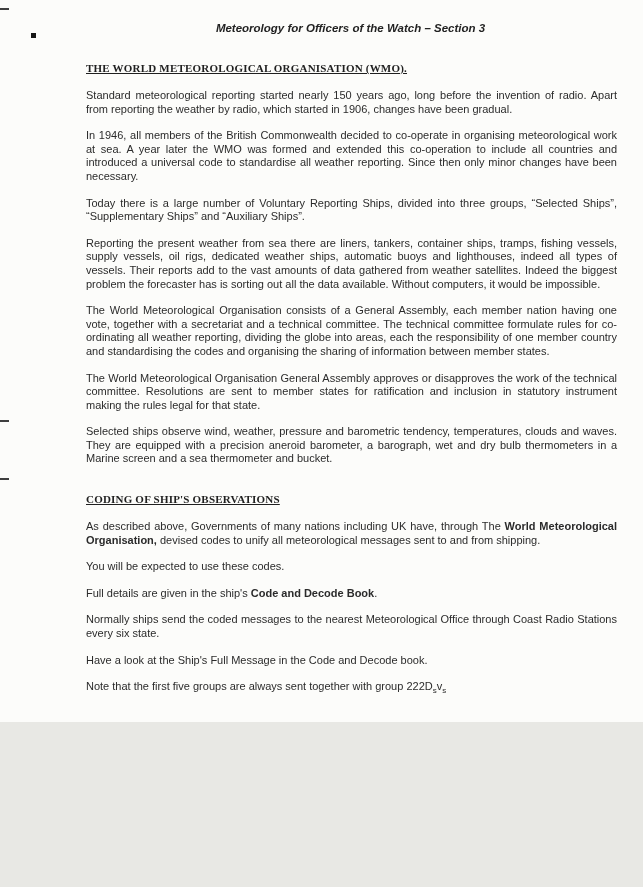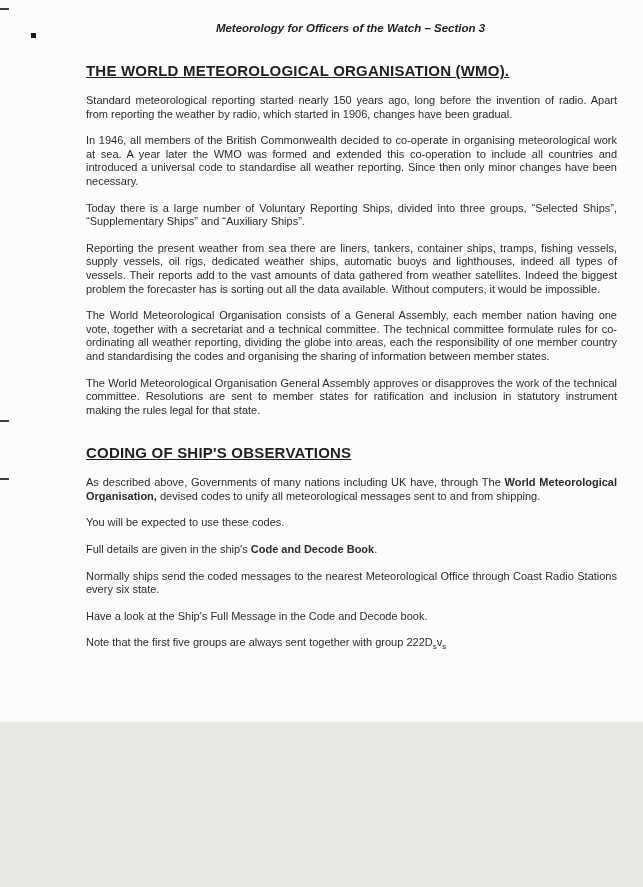--- a/index.html
+++ b/index.html
@@ -18,26 +18,27 @@
     text-align:center;
     font-weight:bold;
     font-style:italic;
     font-size:11.5px;
     color:#222;
   }
   .content{
     margin:28px 55px 0 57px;
   }
   h2.section-title{
-    font-size:15px;
+    font-size:11px;
     font-weight:bold;
     text-decoration:underline;
     letter-spacing:.2px;
     margin:0 0 15px 0;
     color:#1f1f1f;
+    font-family:Liberation Serif, serif;
   }
   h2.section-title.second{
     margin-top:27px;
   }
   .content p{
     font-size:11px;
     line-height:13.6px;
     text-align:justify;
     margin:0 0 13px 0;
   }
@@ -125,20 +126,21 @@
 
   <div class="content">
     <h2 class="section-title">THE WORLD METEOROLOGICAL ORGANISATION (WMO).</h2>
 
     <p>Standard meteorological reporting started nearly 150 years ago, long before the invention of radio.  Apart from reporting the weather by radio, which started in 1906, changes have been gradual.</p>
     <p>In 1946, all members of the British Commonwealth decided to co-operate in organising meteorological work at sea.  A year later the WMO was formed and extended this co-operation to include all countries and introduced a universal code to standardise all weather reporting. Since then only minor changes have been necessary.</p>
     <p>Today there is a large number of Voluntary Reporting Ships, divided into three groups, “Selected Ships”, “Supplementary Ships” and “Auxiliary Ships”.</p>
     <p>Reporting the present weather from sea there are liners, tankers, container ships, tramps, fishing vessels, supply vessels, oil rigs, dedicated weather ships, automatic buoys and lighthouses, indeed all types of vessels.  Their reports add to the vast amounts of data gathered from weather satellites.  Indeed the biggest problem the forecaster has is sorting out all the data available.  Without computers, it would be impossible.</p>
     <p>The World Meteorological Organisation consists of a General Assembly, each member nation having one vote, together with a secretariat and a technical committee.  The technical committee formulate rules for co-ordinating all weather reporting, dividing the globe into areas, each the responsibility of one member country and standardising the codes and organising the sharing of information between member states.</p>
     <p>The World Meteorological Organisation General Assembly approves or disapproves the work of the technical committee.  Resolutions are sent to member states for ratification and inclusion in statutory instrument making the rules legal for that state.</p>
+    <p>Selected ships observe wind, weather, pressure and barometric tendency, temperatures, clouds and waves.  They are equipped with a precision aneroid barometer, a barograph, wet and dry bulb thermometers in a Marine screen and a sea thermometer and bucket.</p>
 
     <h2 class="section-title second">CODING OF SHIP'S OBSERVATIONS</h2>
 
     <p><span>As described above, Governments of many nations including UK have, through The </span><b>World Meteorological Organisation,</b><span> devised codes to unify all meteorological messages sent to and from shipping.</span></p>
 
     <p>You will be expected to use these codes.</p>
 
     <p><span>Full details are given in the ship's </span><b>Code and Decode Book</b><span>.</span></p>
 
     <p>Normally ships send the coded messages to the nearest Meteorological Office through Coast Radio Stations every six state.</p>

